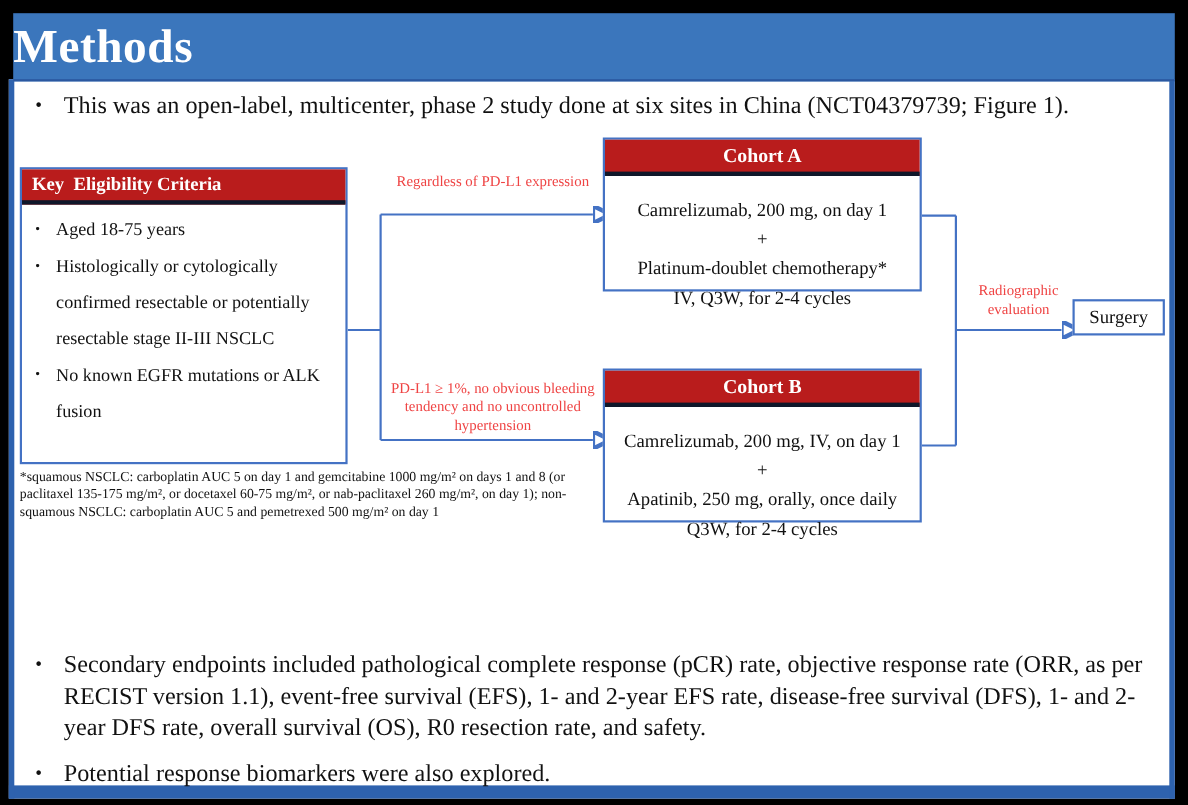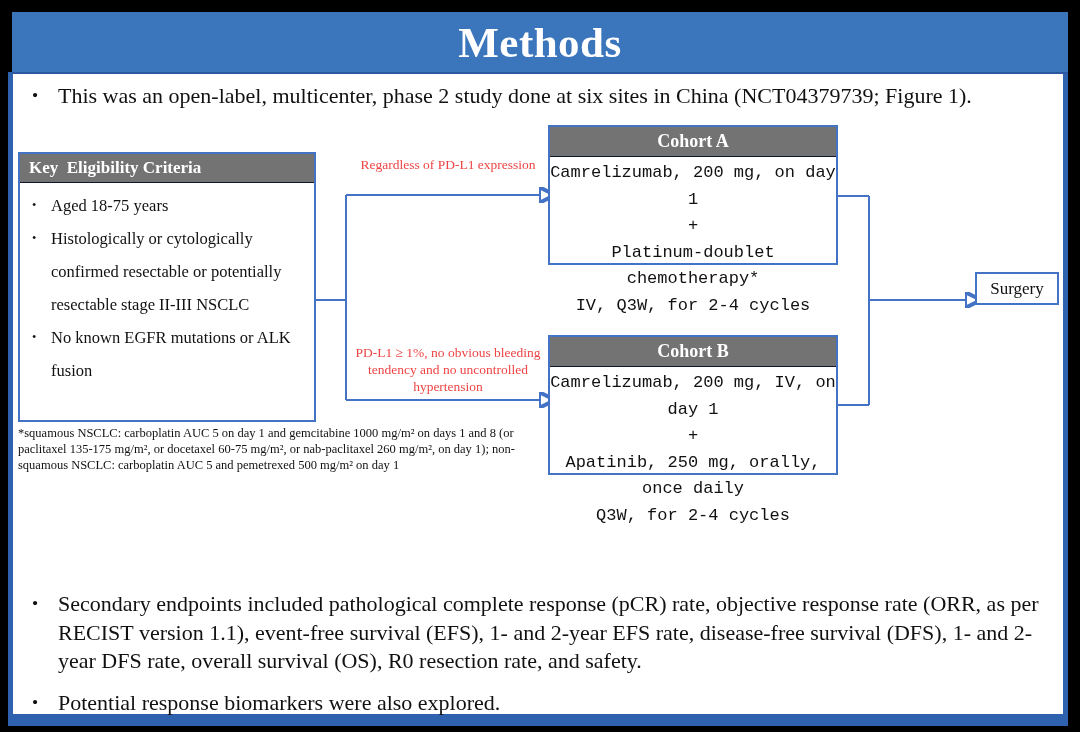--- a/index.html
+++ b/index.html
@@ -6,21 +6,21 @@
   body{
     width:1080px;height:732px;background:#000;position:relative;overflow:hidden;
     font-family:"Liberation Serif","DejaVu Serif",serif;color:#111;
   }
   #slide{position:absolute;left:0;top:0;width:1080px;height:732px;}
 
   
   .banner{
     position:absolute;left:12px;top:12px;width:1056px;height:60px;
     background:#3B76BC;border-bottom:2px solid #2B58A0;
-    display:flex;align-items:center;justify-content:center;
+    display:flex;align-items:center;justify-content:flex-start;
   }
   .banner h1{
     margin:0;color:#fff;font-size:43px;font-weight:bold;letter-spacing:.5px;
   }
   .content-bg{
     position:absolute;left:8px;top:72px;width:1060px;height:654px;
     background:#fff;box-sizing:border-box;
     border-left:5px solid #2E62AE;border-right:5px solid #2E62AE;border-bottom:12px solid #2E62AE;
   }
 
@@ -35,33 +35,33 @@
   #intro-bullet{top:82px;}
   #bullet-1{top:519px;}
   #bullet-2{top:590px;}
   #bullet-3{top:689px;}
 
   
   .fig-box{
     position:absolute;background:#fff;border:2px solid #4472C4;box-sizing:border-box;
   }
   .fig-box .hdr{
-    background:#737373;color:#fff;font-weight:bold;border-bottom:1px solid #0f172a;
+    background:#b91c1c;color:#fff;font-weight:bold;border-bottom:4px solid #0f172a;
   }
   #elig-box{left:18px;top:152px;width:298px;height:270px;}
   #elig-box .hdr{height:28px;line-height:28px;font-size:17px;padding-left:9px;}
   #elig-box ul{margin:6px 0 0 0;padding:0 4px 0 10px;list-style:none;font-size:16.5px;line-height:33px;}
   #elig-box li{position:relative;padding-left:21px;}
   #elig-box li::before{content:"\2022";position:absolute;left:2px;font-size:.75em;}
 
   .cohort{left:548px;width:290px;height:140px;}
   #cohort-a{top:125px;}
   #cohort-b{top:335px;}
   .cohort .hdr{height:29px;line-height:29px;font-size:18px;text-align:center;}
-  .cohort .body{padding-top:3px;font-family:Liberation Mono, monospace;}
+  .cohort .body{padding-top:18px;}
   .cohort .line{text-align:center;font-size:17px;line-height:26.5px;}
 
   #surgery-box{
     left:975px;top:272px;width:84px;height:33px;
     display:flex;align-items:center;justify-content:center;font-size:17px;text-align:right;
   }
 
   
   .flow-label{position:absolute;text-align:center;font-size:13.5px;line-height:17px;color:#ef4444;}
   #label-top{left:358px;top:156px;width:180px;}
@@ -114,20 +114,21 @@
     <div class="hdr">Key &nbsp;Eligibility Criteria</div>
     <ul>
       <li>Aged 18-75 years</li>
       <li>Histologically or cytologically confirmed resectable or potentially resectable stage II-III NSCLC</li>
       <li>No known EGFR mutations or ALK fusion</li>
     </ul>
   </div>
 
   <div class="flow-label" id="label-top">Regardless of PD-L1 expression</div>
   <div class="flow-label" id="label-bottom">PD-L1 ≥ 1%, no obvious bleeding tendency and no uncontrolled hypertension</div>
+  <div class="flow-label" id="label-eval">Radiographic evaluation</div>
 
   <div class="fig-box cohort" id="cohort-a">
     <div class="hdr">Cohort A</div>
     <div class="body">
       <div class="line">Camrelizumab, 200 mg, on day 1</div>
       <div class="line">+</div>
       <div class="line">Platinum-doublet chemotherapy*</div>
       <div class="line">IV, Q3W, for 2-4 cycles</div>
     </div>
   </div>

